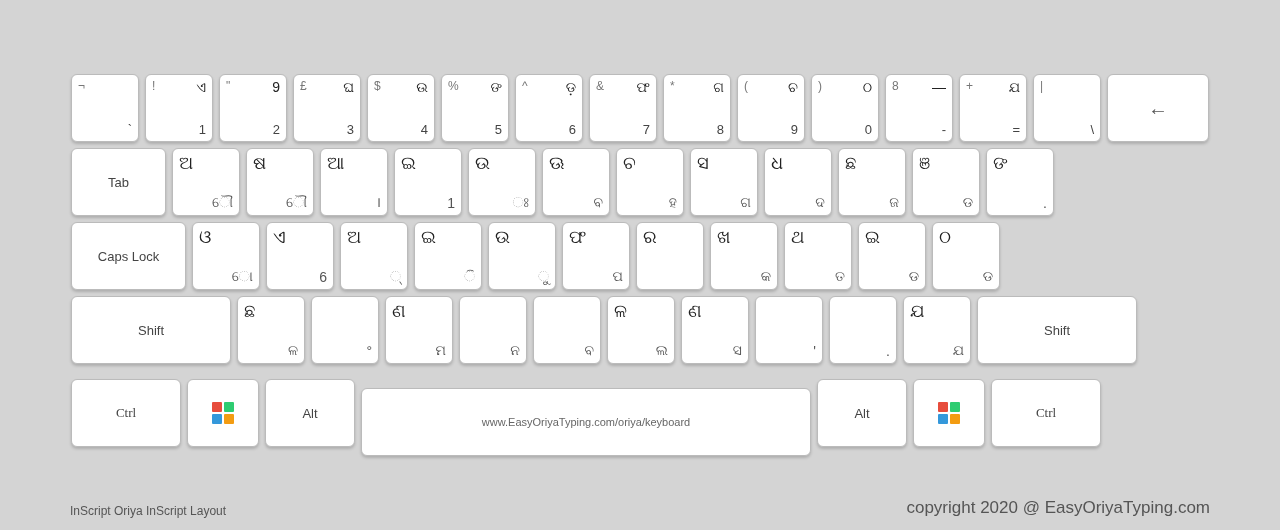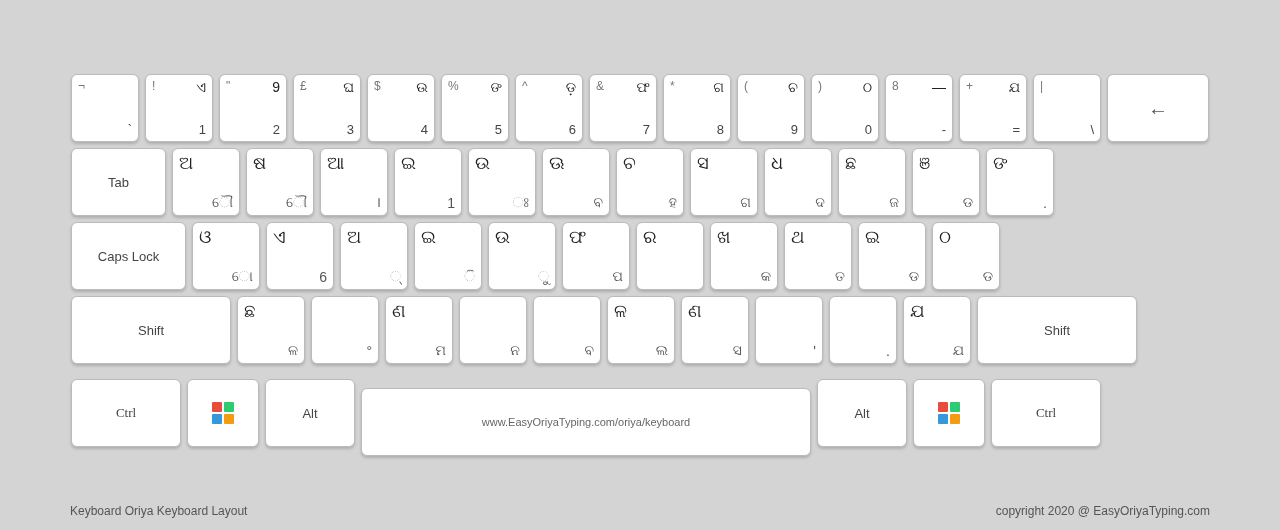--- a/index.html
+++ b/index.html
@@ -66,21 +66,21 @@
       position: absolute;
       bottom: 12px;
       left: 70px;
       font-size: 12px;
       color: #555;
     }
     .footer-right {
       position: absolute;
       bottom: 12px;
       right: 70px;
-      font-size: 12px;
+      font-size: 17px;
       color: #555;
     }
 
     
     .win-logo {
       display: grid;
       grid-template-columns: 1fr 1fr;
       gap: 2px;
       width: 22px;
       height: 22px;
@@ -747,17 +747,17 @@
     <div class="key key-ctrl">
       <div class="key-main-label">
           <span>Ctrl</span>
         </div>
     </div>
   </div>
 
 </div>
 
 <div class="footer-left">
-  <span>Keyboard Oriya Keyboard Layout</span>
+  <span>InScript Oriya InScript Layout</span>
 </div>
 <div class="footer-right">
   <span>copyright 2020 @ EasyOriyaTyping.com</span>
 </div>
 
 </body></html>

